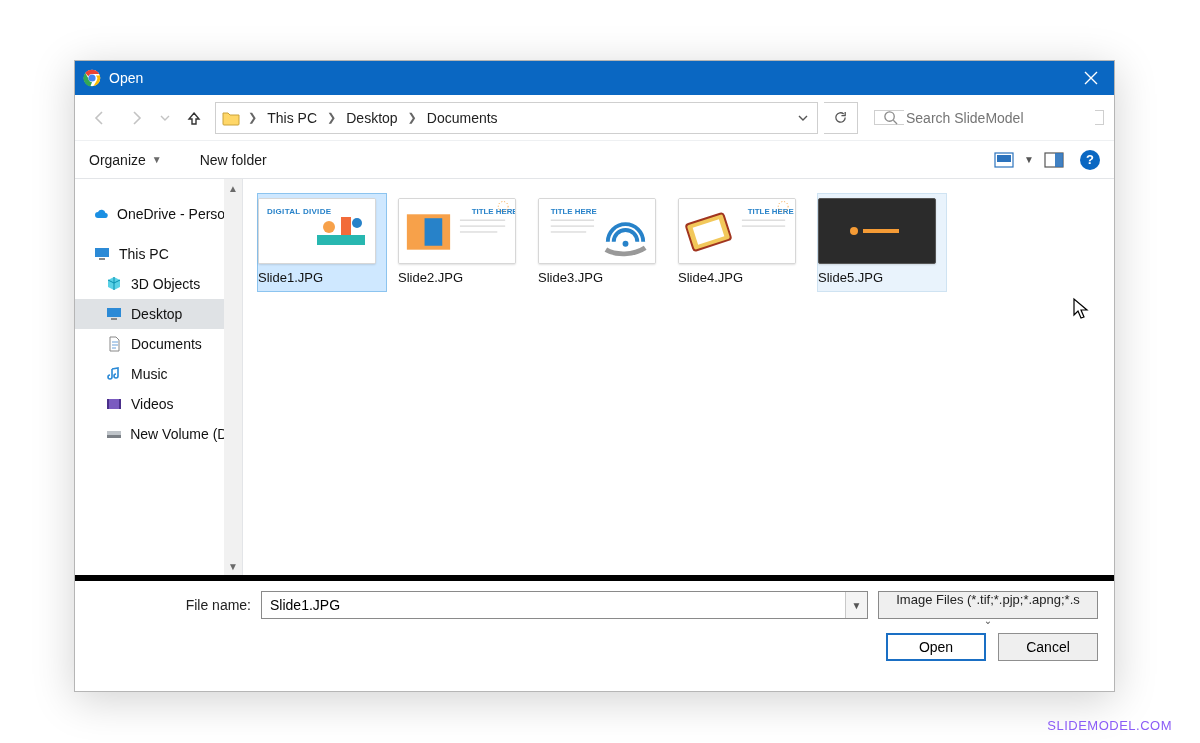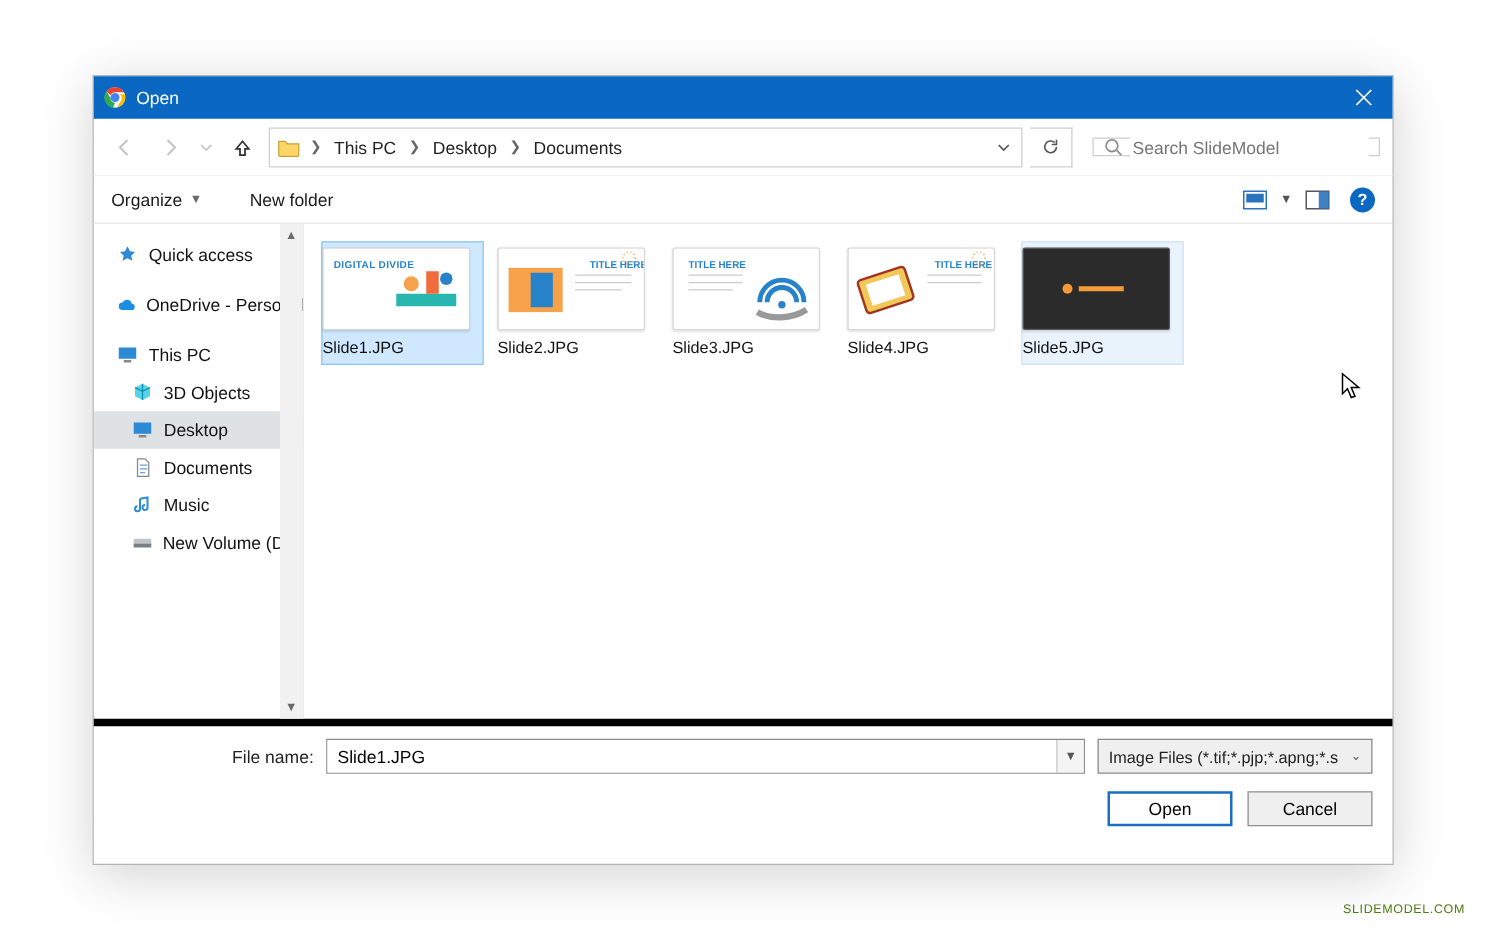--- a/index.html
+++ b/index.html
@@ -64,26 +64,26 @@
   .filetile.selected { background:#cfe8ff; border:1px solid #8cc4ef;}
   .filetile.hover { background:#e9f3fc; border:1px solid #cfe3f2;}
   .cursor-ptr { position:absolute; right:22px; top:118px; }
   
   .footer { border-top:6px solid #000000; padding:10px 16px 30px 16px; display:flex; flex-direction:column; gap:14px;}
   .fname-row { display:flex; align-items:center; gap:10px;}
   .fname-row label { font-size:14px; color:#222; min-width:160px; text-align:right;}
   .combo { flex:1; display:flex; height:28px; border:1px solid #8a8a8a;}
   .combo input { flex:1; border:none; outline:none; padding:0 8px; font-size:14px;}
   .combo .dropbtn { width:22px; display:flex; align-items:center; justify-content:center; border-left:1px solid #c8c8c8; background:#f4f4f4; cursor:pointer; font-size:10px; color:#555;}
-  .filterbox { width:220px; height:28px; border:1px solid #8a8a8a; background:#efefef; display:flex; align-items:center; padding:0 8px; font-size:13px; color:#222; gap:4px; cursor:pointer;}
+  .filterbox { width:220px; height:28px; border:1px solid #8a8a8a; background:#efefef; display:flex; align-items:center; padding:0 8px; font-size:13px; color:#222; gap:4px; cursor:pointer;flex-direction:column;}
   .filterbox .spacer { flex:1; }
   .btnrow { display:flex; justify-content:flex-end; gap:12px;}
   .winbtn { min-width:100px; height:28px; border:1px solid #8f8f8f; background:#efefef; font-size:14px; display:flex; align-items:center; justify-content:center; cursor:pointer;}
   .winbtn.primary { border:2px solid #1a6fc4; background:#fff;}
-  .watermark { position:absolute; right:28px; bottom:10px; font-size:10px; letter-spacing:.5px; color:#4d7c0f;}
+  .watermark { position:absolute; right:28px; bottom:10px; font-size:13px; letter-spacing:.5px; color:#8b5cf6;}
   .ttitle { position:absolute; top:8px; font-size:8px; font-weight:bold; letter-spacing:.3px;}
 </style>
 </head>
 <body>
 
 <div class="dialog">
 
   <div class="titlebar">
     <span class="chrome-icon">
       <svg viewBox="0 0 24 24" width="18" height="18">
@@ -184,28 +184,20 @@
           </svg>
       </div>
       <div class="helpbtn">
           <span>?</span>
         </div>
     </div>
   </div>
 
   <div class="main">
     <div class="sidebar">
-      <div class="side-item">
-        <span class="sicon">
-            <svg width="16" height="16" viewBox="0 0 16 16">
-              <path d="M8 1l2 4 4 .6-3 3 1 4-4-2-4 2 1-4-3-3 4-.6z" fill="#2c8ad6"></path>
-            </svg>
-          </span>
-        <span>Quick access</span>
-      </div>
       <div style="height:10px"></div>
       <div class="side-item">
         <span class="sicon">
             <svg width="16" height="16" viewBox="0 0 16 16">
               <path d="M5 12a3 3 0 0 1 0-6 4 4 0 0 1 7.5 1A2.5 2.5 0 0 1 12 12z" fill="#1a8fe3"></path>
             </svg>
           </span>
         <span>OneDrive - Personal</span>
       </div>
       <div style="height:10px"></div>
@@ -246,20 +238,30 @@
         <span>Documents</span>
       </div>
       <div class="side-item indent1">
         <span class="sicon">
             <svg width="16" height="16" viewBox="0 0 16 16">
               <path d="M6 3v8a2 2 0 1 1-2-2" fill="none" stroke="#2c8ad6" stroke-width="1.6"></path>
               <path d="M6 3l6-1v8a2 2 0 1 1-2-2" fill="none" stroke="#2c8ad6" stroke-width="1.6"></path>
             </svg>
           </span>
         <span>Music</span>
+      </div>
+      <div class="side-item indent1">
+        <span class="sicon">
+            <svg width="16" height="16" viewBox="0 0 16 16">
+              <rect x="1" y="3" width="14" height="10" fill="#7a5bc0"></rect>
+              <rect x="1" y="3" width="2" height="10" fill="#4a2f8a"></rect>
+              <rect x="13" y="3" width="2" height="10" fill="#4a2f8a"></rect>
+            </svg>
+          </span>
+        <span>Videos</span>
       </div>
       <div class="side-item indent1">
         <span class="sicon">
             <svg width="16" height="16" viewBox="0 0 16 16">
               <rect x="1" y="5" width="14" height="6" fill="#bfc4c9"></rect>
               <rect x="1" y="9" width="14" height="3" fill="#7a7f85"></rect>
             </svg>
           </span>
         <span>New Volume (D:)</span>
       </div>

